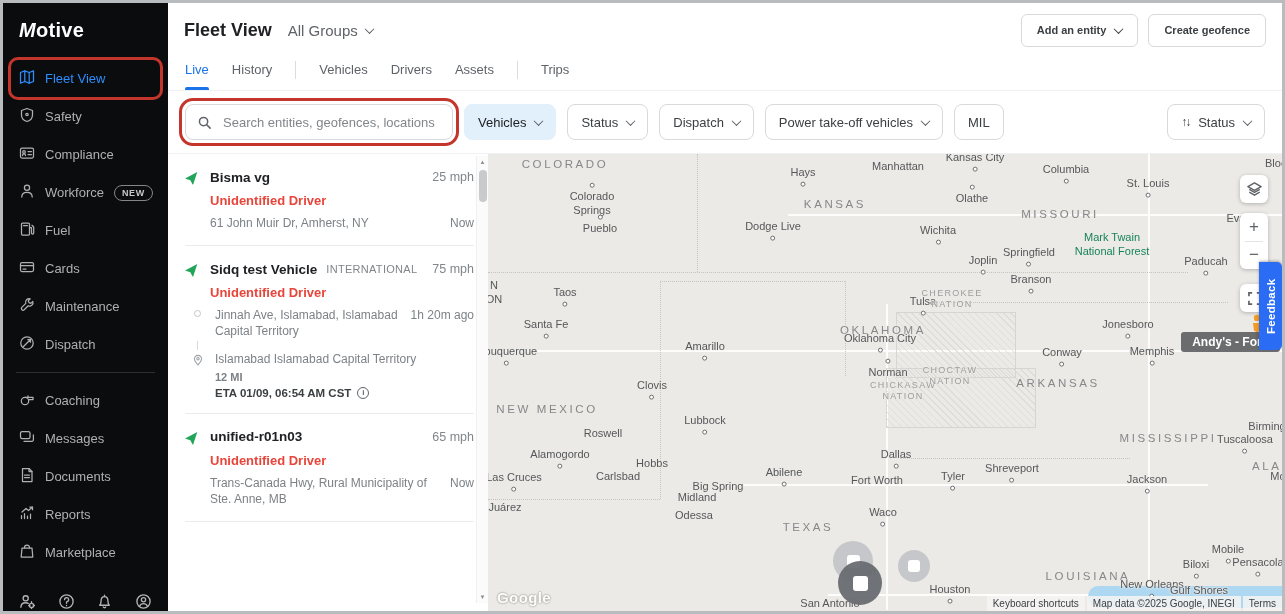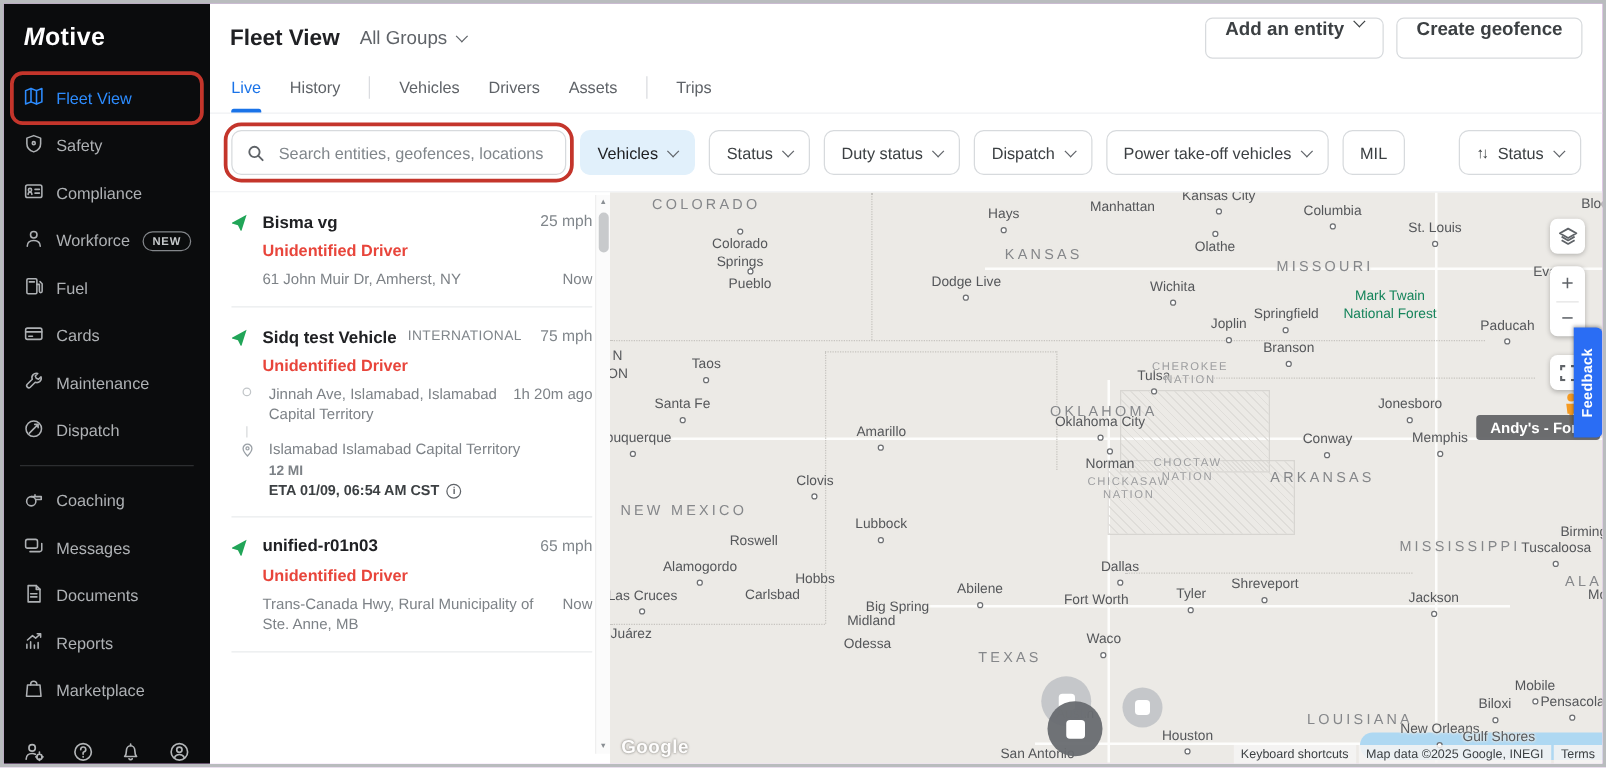--- a/index.html
+++ b/index.html
@@ -21,21 +21,21 @@
   .side-footer { display:flex; justify-content:space-between; align-items:center; padding:14px 16px 16px; }
   .side-footer .ficon svg { width:17px; height:17px; stroke:#b2b5b7; fill:none; stroke-width:1.25; stroke-linecap:round; stroke-linejoin:round; }
 
   
   .main { flex:1; min-width:0; display:flex; flex-direction:column; background:#fff; }
   .hdr { height:46px; display:flex; align-items:center; gap:16px; padding:8px 16px 0; }
   .hdr-title { font-size:18px; font-weight:bold; color:#202124; }
   .group-sel { display:flex; align-items:center; gap:8px; font-size:15px; color:#5f6368; cursor:pointer; }
   .chev { width:7px; height:7px; border-right:1.7px solid currentColor; border-bottom:1.7px solid currentColor; transform:rotate(45deg) translate(-1px,-1px); display:inline-block; }
   .hdr-actions { margin-left:auto; display:flex; gap:10px; }
-  .btn { height:33px; padding:0 15px; background:#fff; border:1px solid #d7dadd; border-radius:6px; font-family:inherit; font-size:15px; font-weight:bold; color:#3c4043; display:flex; gap:9px; cursor:pointer; }
+  .btn { height:33px; padding:0 15px; background:#fff; border:1px solid #d7dadd; border-radius:6px; font-family:inherit; font-size:11px; font-weight:bold; color:#3c4043; display:flex; align-items:center; gap:9px; cursor:pointer; }
 
   .tabs { display:flex; align-items:center; gap:23px; padding:0 17px; height:42px; border-bottom:1px solid #f0f1f3; }
   .tab { font-size:13px; color:#5f6368; height:100%; display:flex; align-items:center; position:relative; cursor:pointer; }
   .tab.active { color:#1a73e8; }
   .tab.active::after { content:""; position:absolute; left:0; right:0; bottom:0; height:3px; background:#1a73e8; border-radius:2px 2px 0 0; }
   .tab-sep { width:1px; height:18px; background:#dadce0; }
 
   .filters { display:flex; align-items:center; gap:11px; padding:13px 17px; }
   .search { display:flex; align-items:center; gap:9px; width:268px; height:36px; border:1px solid #d7dadd; border-radius:8px; padding:0 11px; outline:3px solid #c4352b; outline-offset:3px; background:#fff; }
   .search svg { width:15px; height:15px; stroke:#5f6368; fill:none; stroke-width:1.6; stroke-linecap:round; flex-shrink:0; }
@@ -282,24 +282,20 @@
             </svg>
           <input type="text" value="" placeholder="Search entities, geofences, locations" style="">
         </label>
         <span id="chips" style="display:flex;gap:11px;">
             <button class="chip active">
               <span>Vehicles</span>
               <span class="chev"></span>
             </button>
             <button class="chip">
               <span>Status</span>
-              <span class="chev"></span>
-            </button>
-            <button class="chip">
-              <span>Duty status</span>
               <span class="chev"></span>
             </button>
             <button class="chip">
               <span>Dispatch</span>
               <span class="chev"></span>
             </button>
             <button class="chip">
               <span>Power take-off vehicles</span>
               <span class="chev"></span>
             </button>

